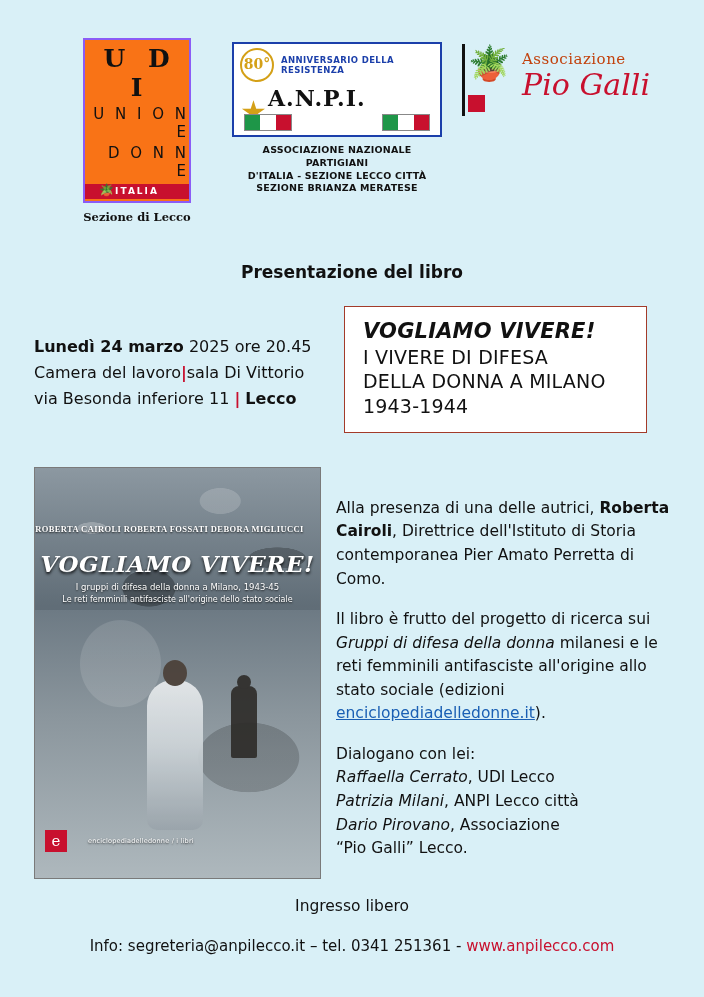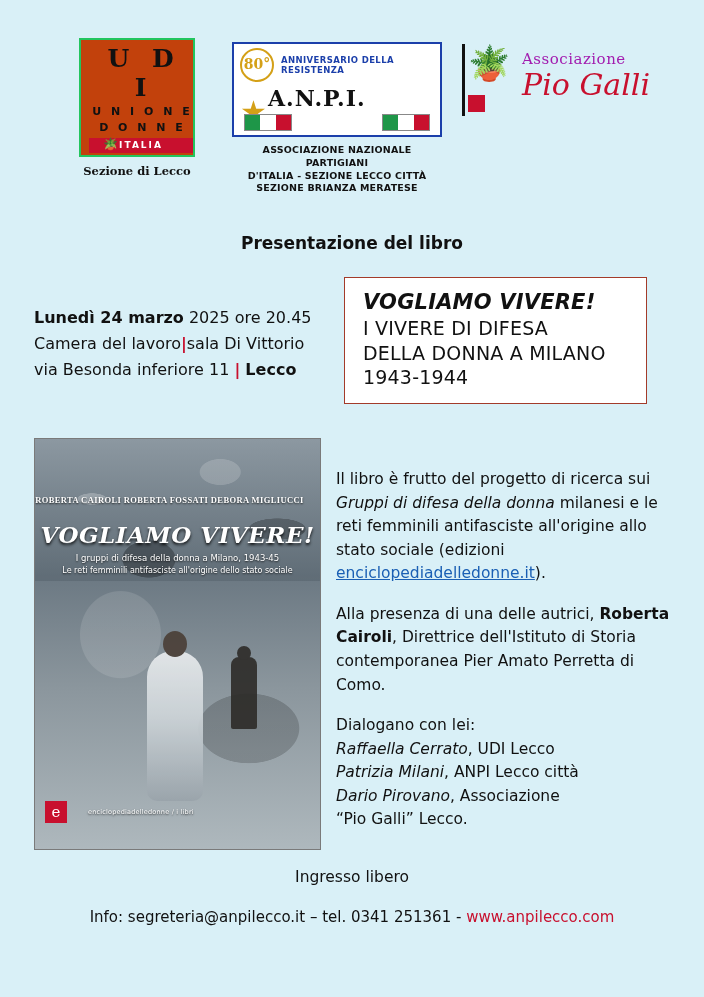--- a/index.html
+++ b/index.html
@@ -29,42 +29,43 @@
     padding: 38px 52px 0 62px;
     box-sizing: border-box;
   }
 
   
   .udi {
     width: 150px;
     text-align: center;
   }
   .udi-box {
-    border: 2px solid #22c55e;
+    border: 2px solid #8b5cf6;
     width: 104px;
     margin: 0 auto;
-    padding: 4px 0 2px 8px;
-    background: #c2410c;
+    padding: 4px 0 2px 0;
+    background: #f97316;
     position: relative;
   }
   .udi-letters {
     font-family: "DejaVu Serif", serif;
     font-size: 25px;
     letter-spacing: 7px;
     font-weight: bold;
     color: #111;
     padding-left: 6px;
   }
   .udi-word {
     font-family: "DejaVu Sans", sans-serif;
-    font-size: 11px;
+    font-size: 15px;
     letter-spacing: 3px;
-    font-weight: bold;
+    font-weight: normal;
     margin-top: 3px;
     padding-left: 3px;
+    text-align: right;
   }
   .udi-italia {
     margin-top: 4px;
     background: #c8102e;
     color: #fff;
     font-size: 9px;
     font-weight: bold;
     letter-spacing: 2px;
     padding: 2px 0 3px 0;
     position: relative;
@@ -208,21 +209,21 @@
     width: 17px;
     height: 17px;
     background: #c8102e;
   }
   .pio-text {
     padding-top: 6px;
   }
   .pio-assoc {
     font-family: "DejaVu Serif", serif;
     font-size: 15px;
-    color: #a21caf;
+    color: #c2410c;
     letter-spacing: 0.5px;
   }
   .pio-name {
     font-family: "DejaVu Serif", serif;
     font-style: italic;
     font-size: 30px;
     color: #c8102e;
     line-height: 1.05;
     margin-top: 1px;
   }
@@ -564,24 +565,24 @@
         <div class="cover-sub2">Le reti femminili  antifasciste all'origine dello stato sociale</div>
         <div class="cover-pub">
           <span class="sq">e</span>
           <span class="lbl">enciclopediadelledonne / i libri</span>
         </div>
       </div>
     </div>
 
     <div class="textcol">
       <p>
-        <span>Il libro è frutto del progetto di ricerca sui </span><i>Gruppi di difesa della donna</i><span> milanesi e le reti femminili antifasciste all'origine allo stato sociale (edizioni </span><a class="link" href="#">enciclopediadelledonne.it</a><span>).</span>
+        <span>Alla presenza di una delle autrici, </span><b>Roberta Cairoli</b><span>, Direttrice dell'Istituto di Storia contemporanea Pier Amato Perretta di Como.</span>
       </p>
       <p>
-        <span>Alla presenza di una delle autrici, </span><b>Roberta Cairoli</b><span>, Direttrice dell'Istituto di Storia contemporanea Pier Amato Perretta di Como.</span>
+        <span>Il libro è frutto del progetto di ricerca sui </span><i>Gruppi di difesa della donna</i><span> milanesi e le reti femminili antifasciste all'origine allo stato sociale (edizioni </span><a class="link" href="#">enciclopediadelledonne.it</a><span>).</span>
       </p>
       <p>
         <span>Dialogano con lei:</span><br>
         <i>Raffaella Cerrato</i><span>, UDI Lecco</span><br>
         <i>Patrizia Milani</i><span>, ANPI Lecco città</span><br>
         <i>Dario Pirovano</i><span>, Associazione</span><br>
         <span>“Pio Galli” Lecco.</span>
       </p>
     </div>
 

